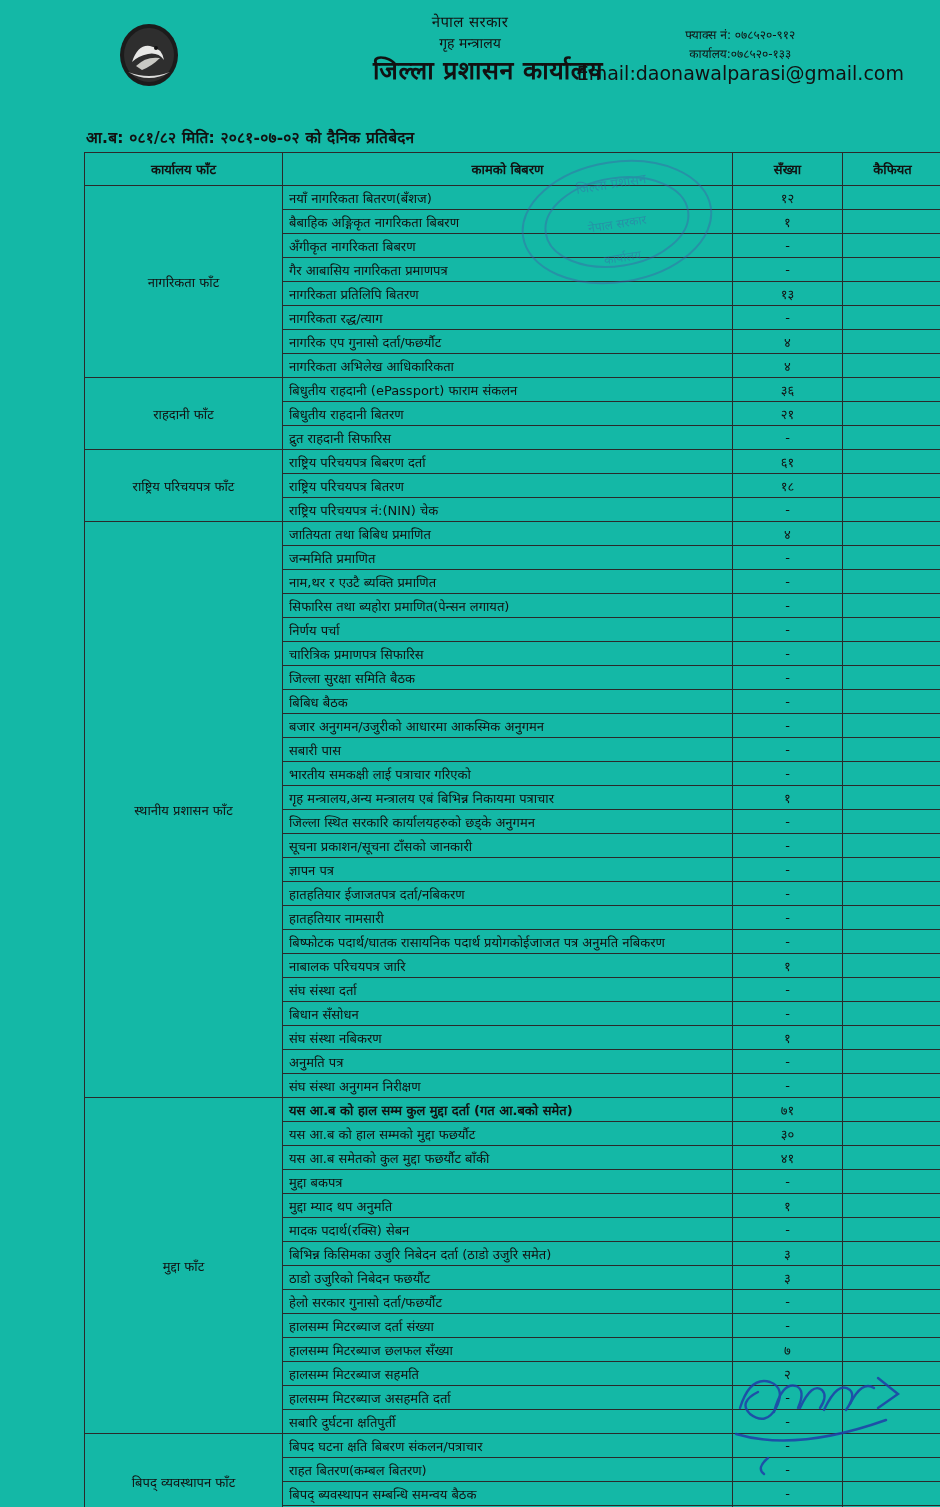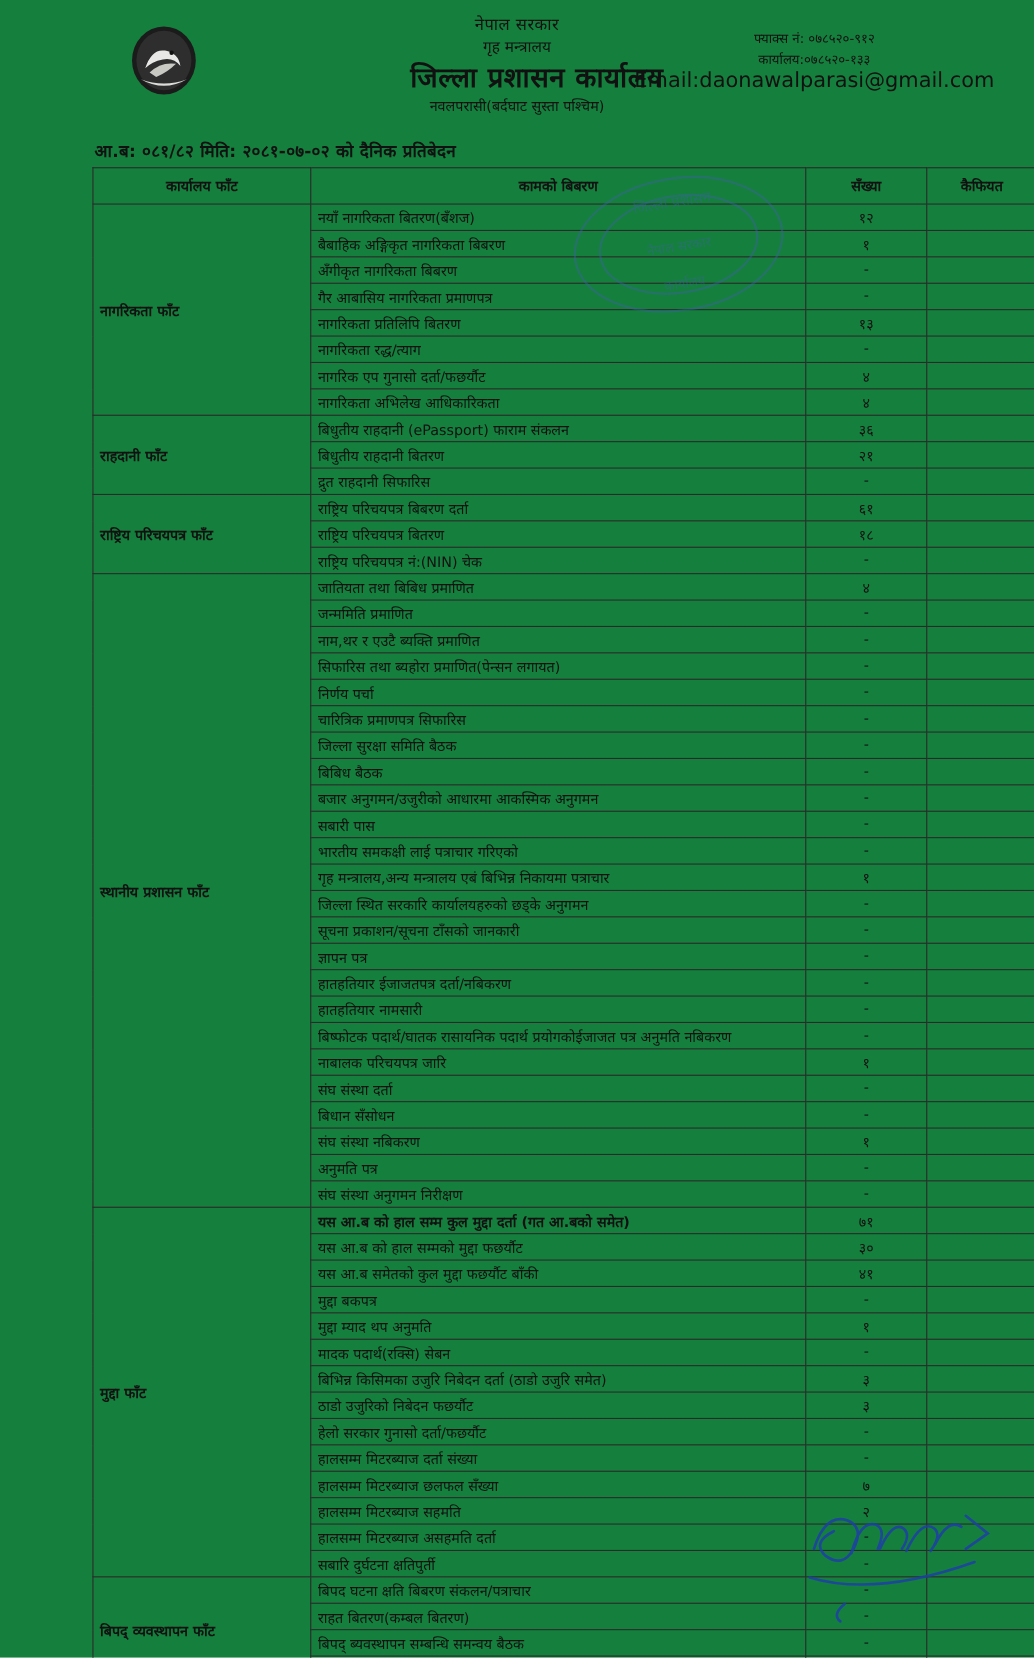--- a/index.html
+++ b/index.html
@@ -12,21 +12,21 @@
     height: 1507px;
     font-family: "DejaVu Sans", sans-serif;
     color: #111;
     position: relative;
     overflow: hidden;
   }
   .page {
     position: relative;
     width: 940px;
     height: 1507px;
-    background: #15803d;
+    background: #14b8a6;
   }
 
   
   .header {
     position: relative;
     height: 120px;
   }
   .emblem {
     position: absolute;
     left: 118px;
@@ -101,22 +101,23 @@
     font-size: 13px;
     height: 26px;
     padding: 3px 4px;
   }
   col.c-office { width: 198px; }
   col.c-desc   { width: 450px; }
   col.c-count  { width: 110px; }
   col.c-remark { width: 100px; }
 
   td.office {
+    text-align: center;
     font-size: 14px;
-    font-weight: 700;
+    font-weight: 400;
   }
   td.desc {
     text-align: left;
     height: 19px;
     white-space: nowrap;
     overflow: hidden;
   }
   td.count {
     text-align: center;
     font-size: 13px;
@@ -163,21 +164,20 @@
         <path d="M18 44 Q28 34 42 36 Q34 44 24 48 Z" fill="#c9c9c4"></path>
         <circle cx="38" cy="26" r="2" fill="#111"></circle>
         <path d="M10 50 Q31 62 52 50 Q31 58 10 50 Z" fill="#dddddb"></path>
       </svg>
     </div>
 
     <div class="hdr-center">
       <div class="hdr-l1">नेपाल सरकार</div>
       <div class="hdr-l2">गृह मन्त्रालय</div>
       <div class="hdr-l3">जिल्ला प्रशासन कार्यालय</div>
-      <div class="hdr-l4">नवलपरासी(बर्दघाट सुस्ता पश्चिम)</div>
     </div>
 
     <div class="hdr-right">
       <div>फ्याक्स नं: ०७८५२०-९१२</div>
       <div>कार्यालय:०७८५२०-१३३</div>
       <div class="email">Email:daonawalparasi@gmail.com</div>
     </div>
   </div>
 
   <div class="subject">आ.ब: ०८१/८२ मिति: २०८१-०७-०२ को दैनिक प्रतिबेदन</div>

